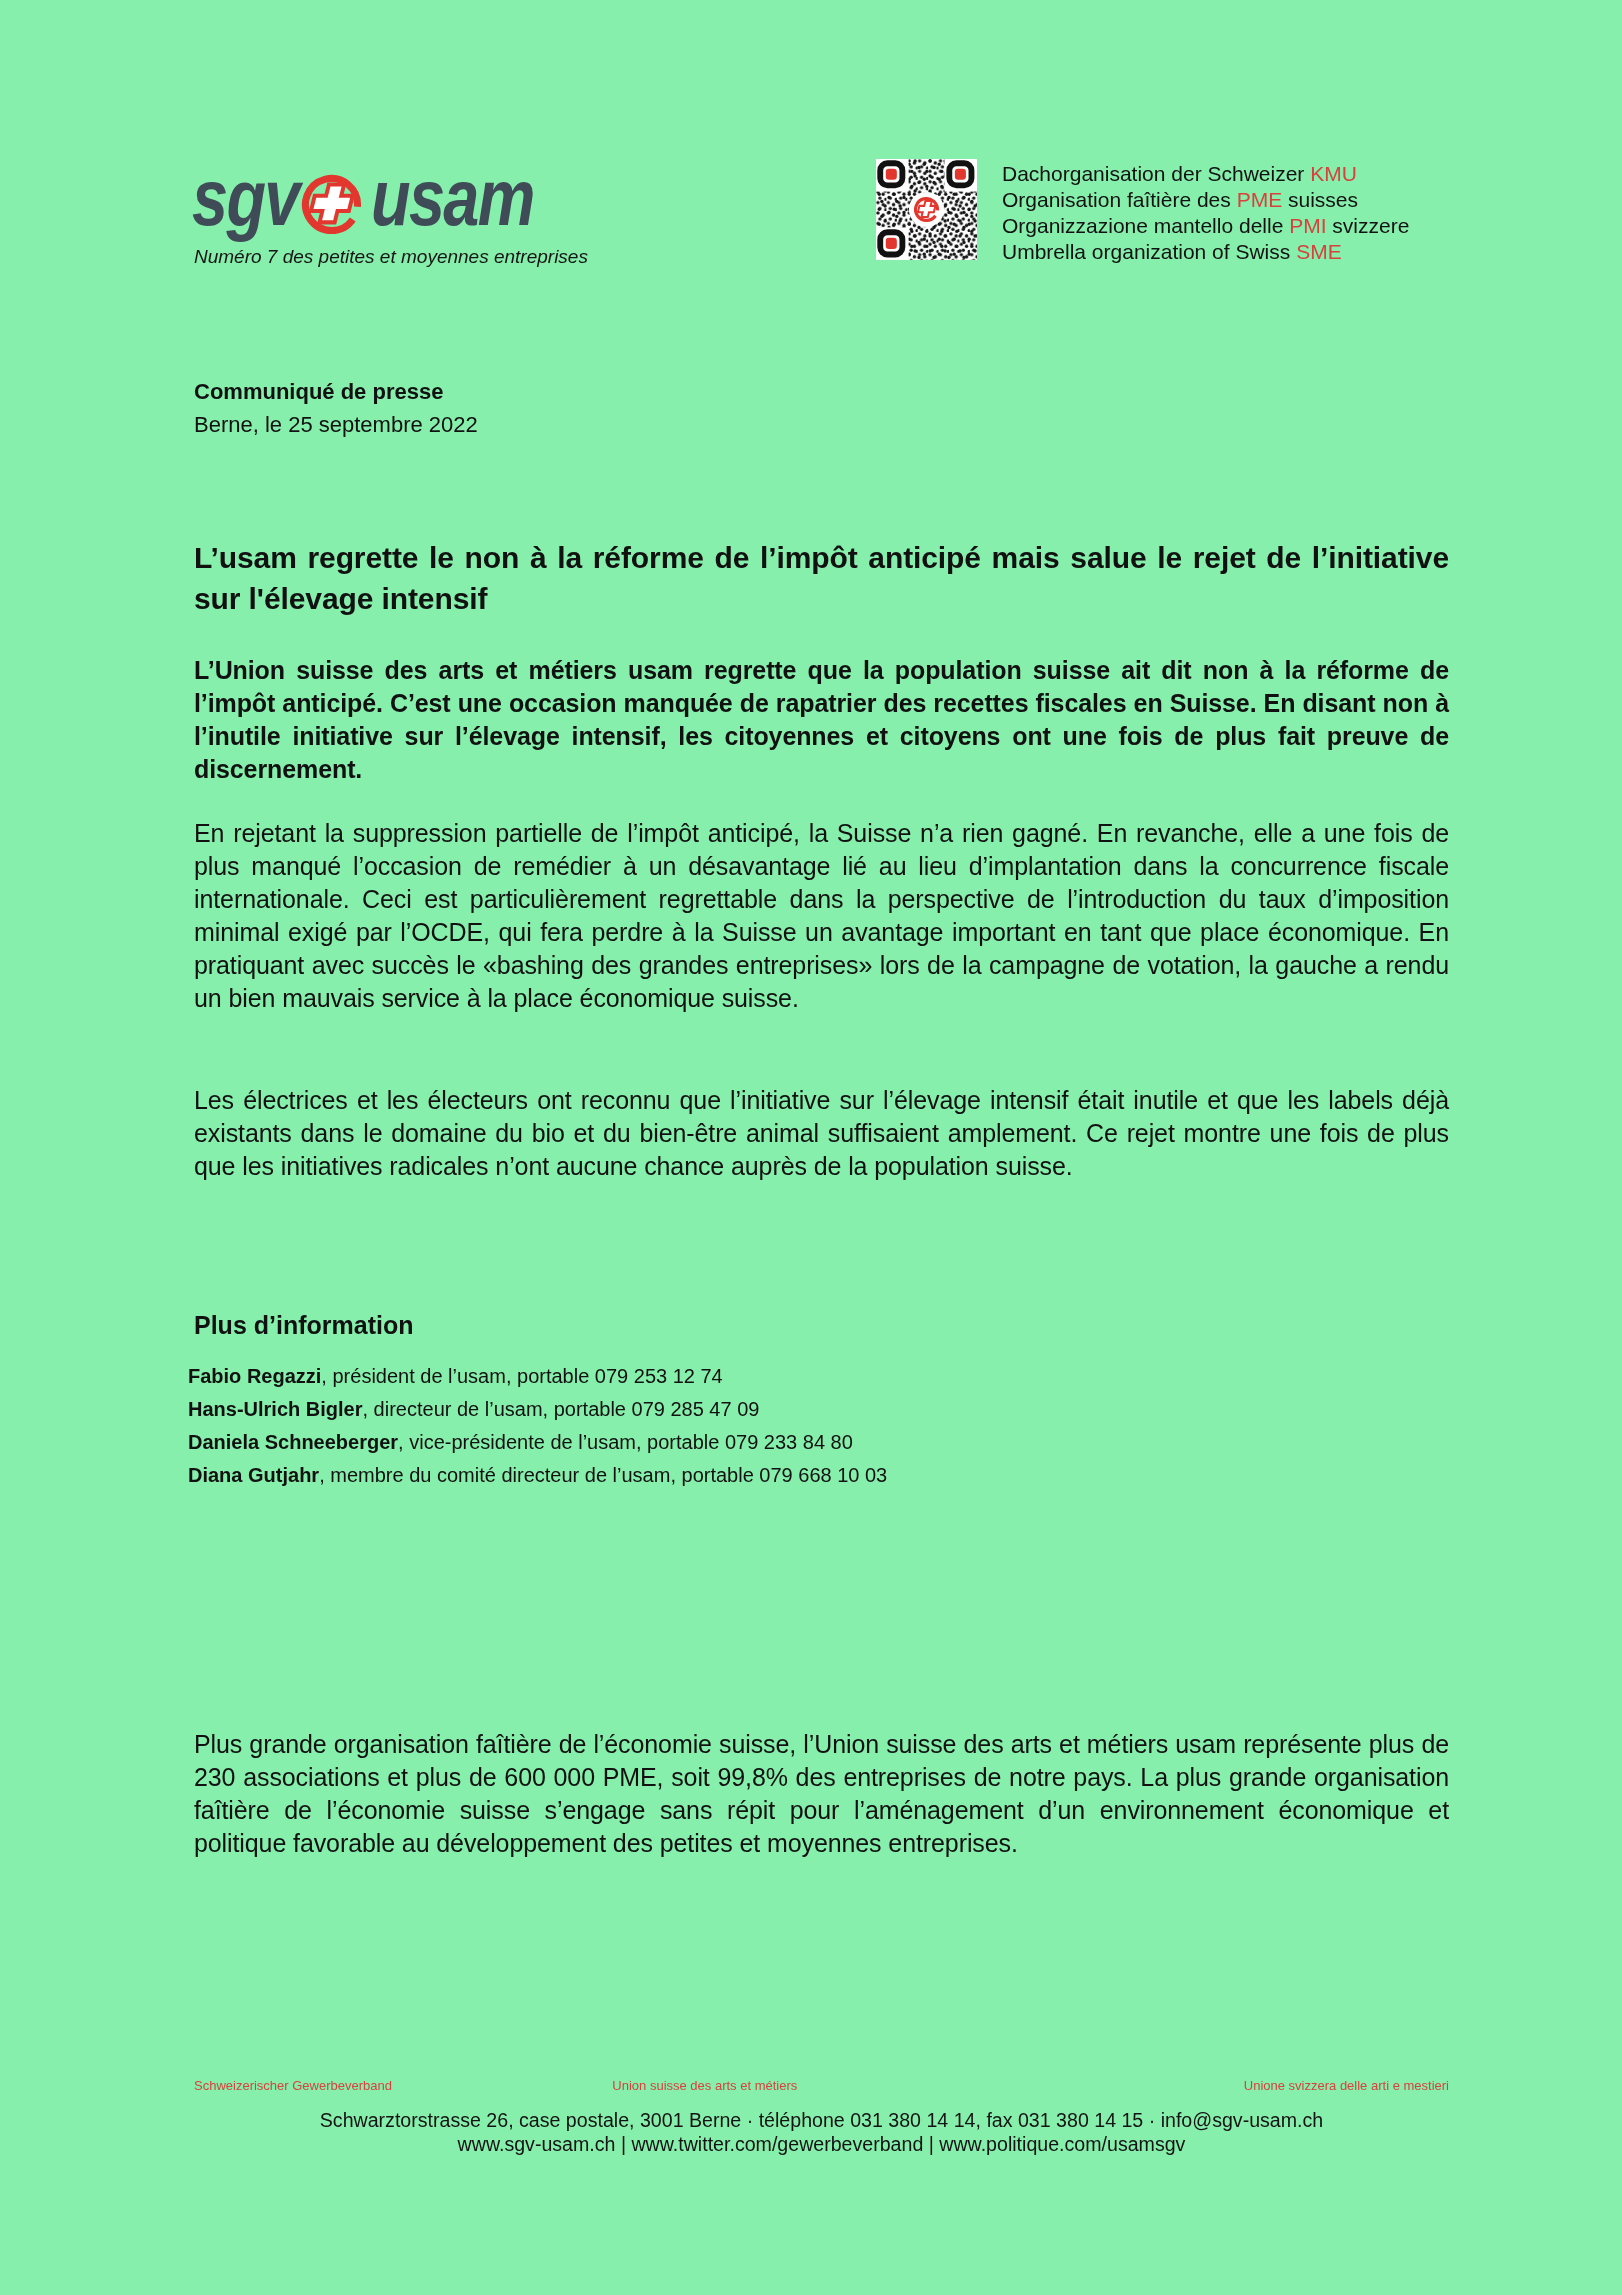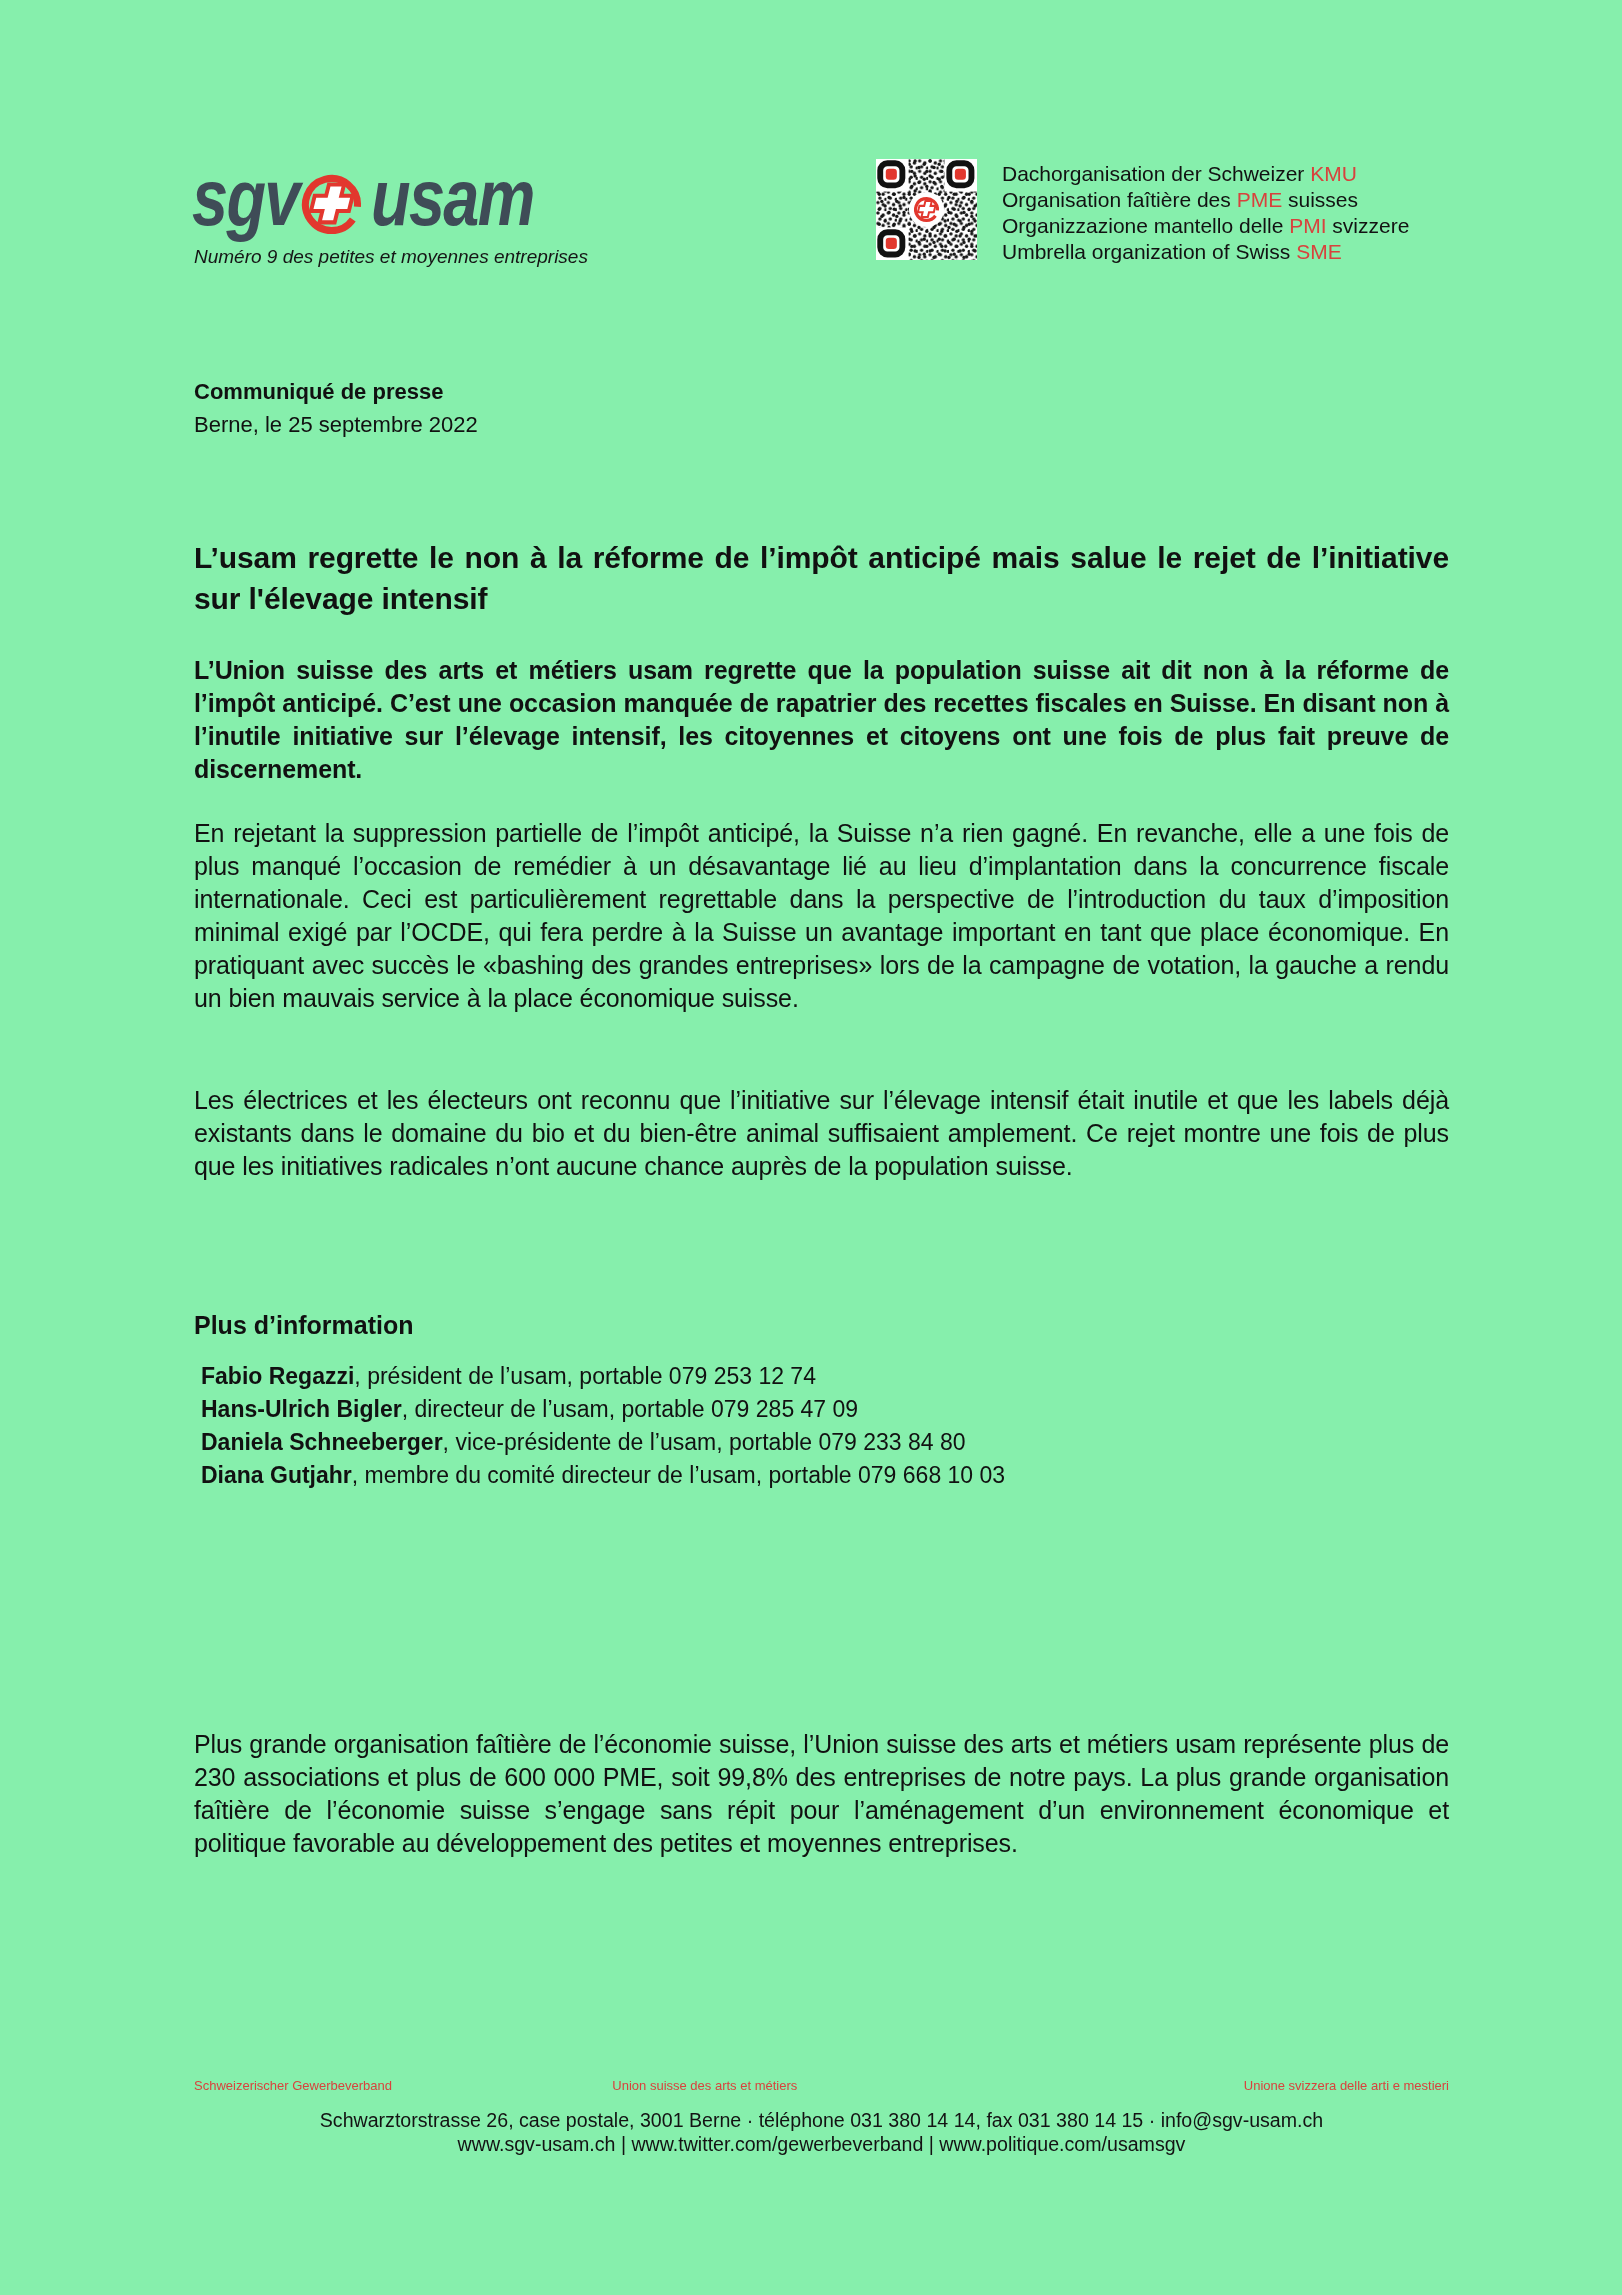--- a/index.html
+++ b/index.html
@@ -63,22 +63,22 @@
     text-align:justify;letter-spacing:-0.1px;
   }
   .lead{top:654px;font-weight:bold;}
   .para-1{top:817px;}
   .para-2{top:1084px;}
   .info-head{
     position:absolute;left:194px;top:1309px;
     font-size:25px;line-height:33px;font-weight:bold;
   }
   .contacts{
-    position:absolute;left:201px;top:1360px;
-    font-size:23px;line-height:33px;
+    position:absolute;left:188px;top:1360px;
+    font-size:20px;line-height:33px;
   }
   .contact-name{font-weight:bold;}
   .boiler{top:1728px;}
   
   .footer-orgs{
     position:absolute;left:194px;top:2073px;width:1255px;
     display:flex;justify-content:space-between;
     font-size:13px;line-height:25px;color:var(--accent_red);
   }
   .footer-org{flex:1;}
@@ -97,21 +97,21 @@
 <div class="page">
 
   <div class="logo-row">
     <span class="logo-word logo-sgv">sgv</span>
     <svg class="logo-mark" width="65" height="65" viewBox="0 0 120 120" aria-hidden="true">
       <path d="M99.3,87.5 A48,48 0 1 1 107.8,64.2" fill="none" stroke="var(--logo_red)" stroke-width="13"></path>
       <path transform="skewX(-14) translate(15,0)" d="M46,23 h28 v21 h21 v28 h-21 v21 h-28 v-21 h-21 v-28 h21 z" fill="#ffffff" stroke="var(--logo_red)" stroke-width="7.5"></path>
     </svg>
     <span class="logo-word logo-usam">usam</span>
   </div>
-  <div class="tagline">Numéro 9 des petites et moyennes entreprises</div>
+  <div class="tagline">Numéro 7 des petites et moyennes entreprises</div>
 
   <svg class="qr" width="101" height="101" viewBox="0 0 155 155" aria-hidden="true">
     <defs>
       <pattern id="pa" width="16" height="16" patternUnits="userSpaceOnUse">
         <circle cx="3" cy="3" r="2.6" fill="#161616"></circle>
         <circle cx="11" cy="6" r="2.6" fill="#161616"></circle>
         <circle cx="6" cy="12" r="2.6" fill="#161616"></circle>
         <circle cx="15" cy="14" r="2.6" fill="#161616"></circle>
       </pattern>
       <pattern id="pb" width="23" height="23" patternUnits="userSpaceOnUse">

